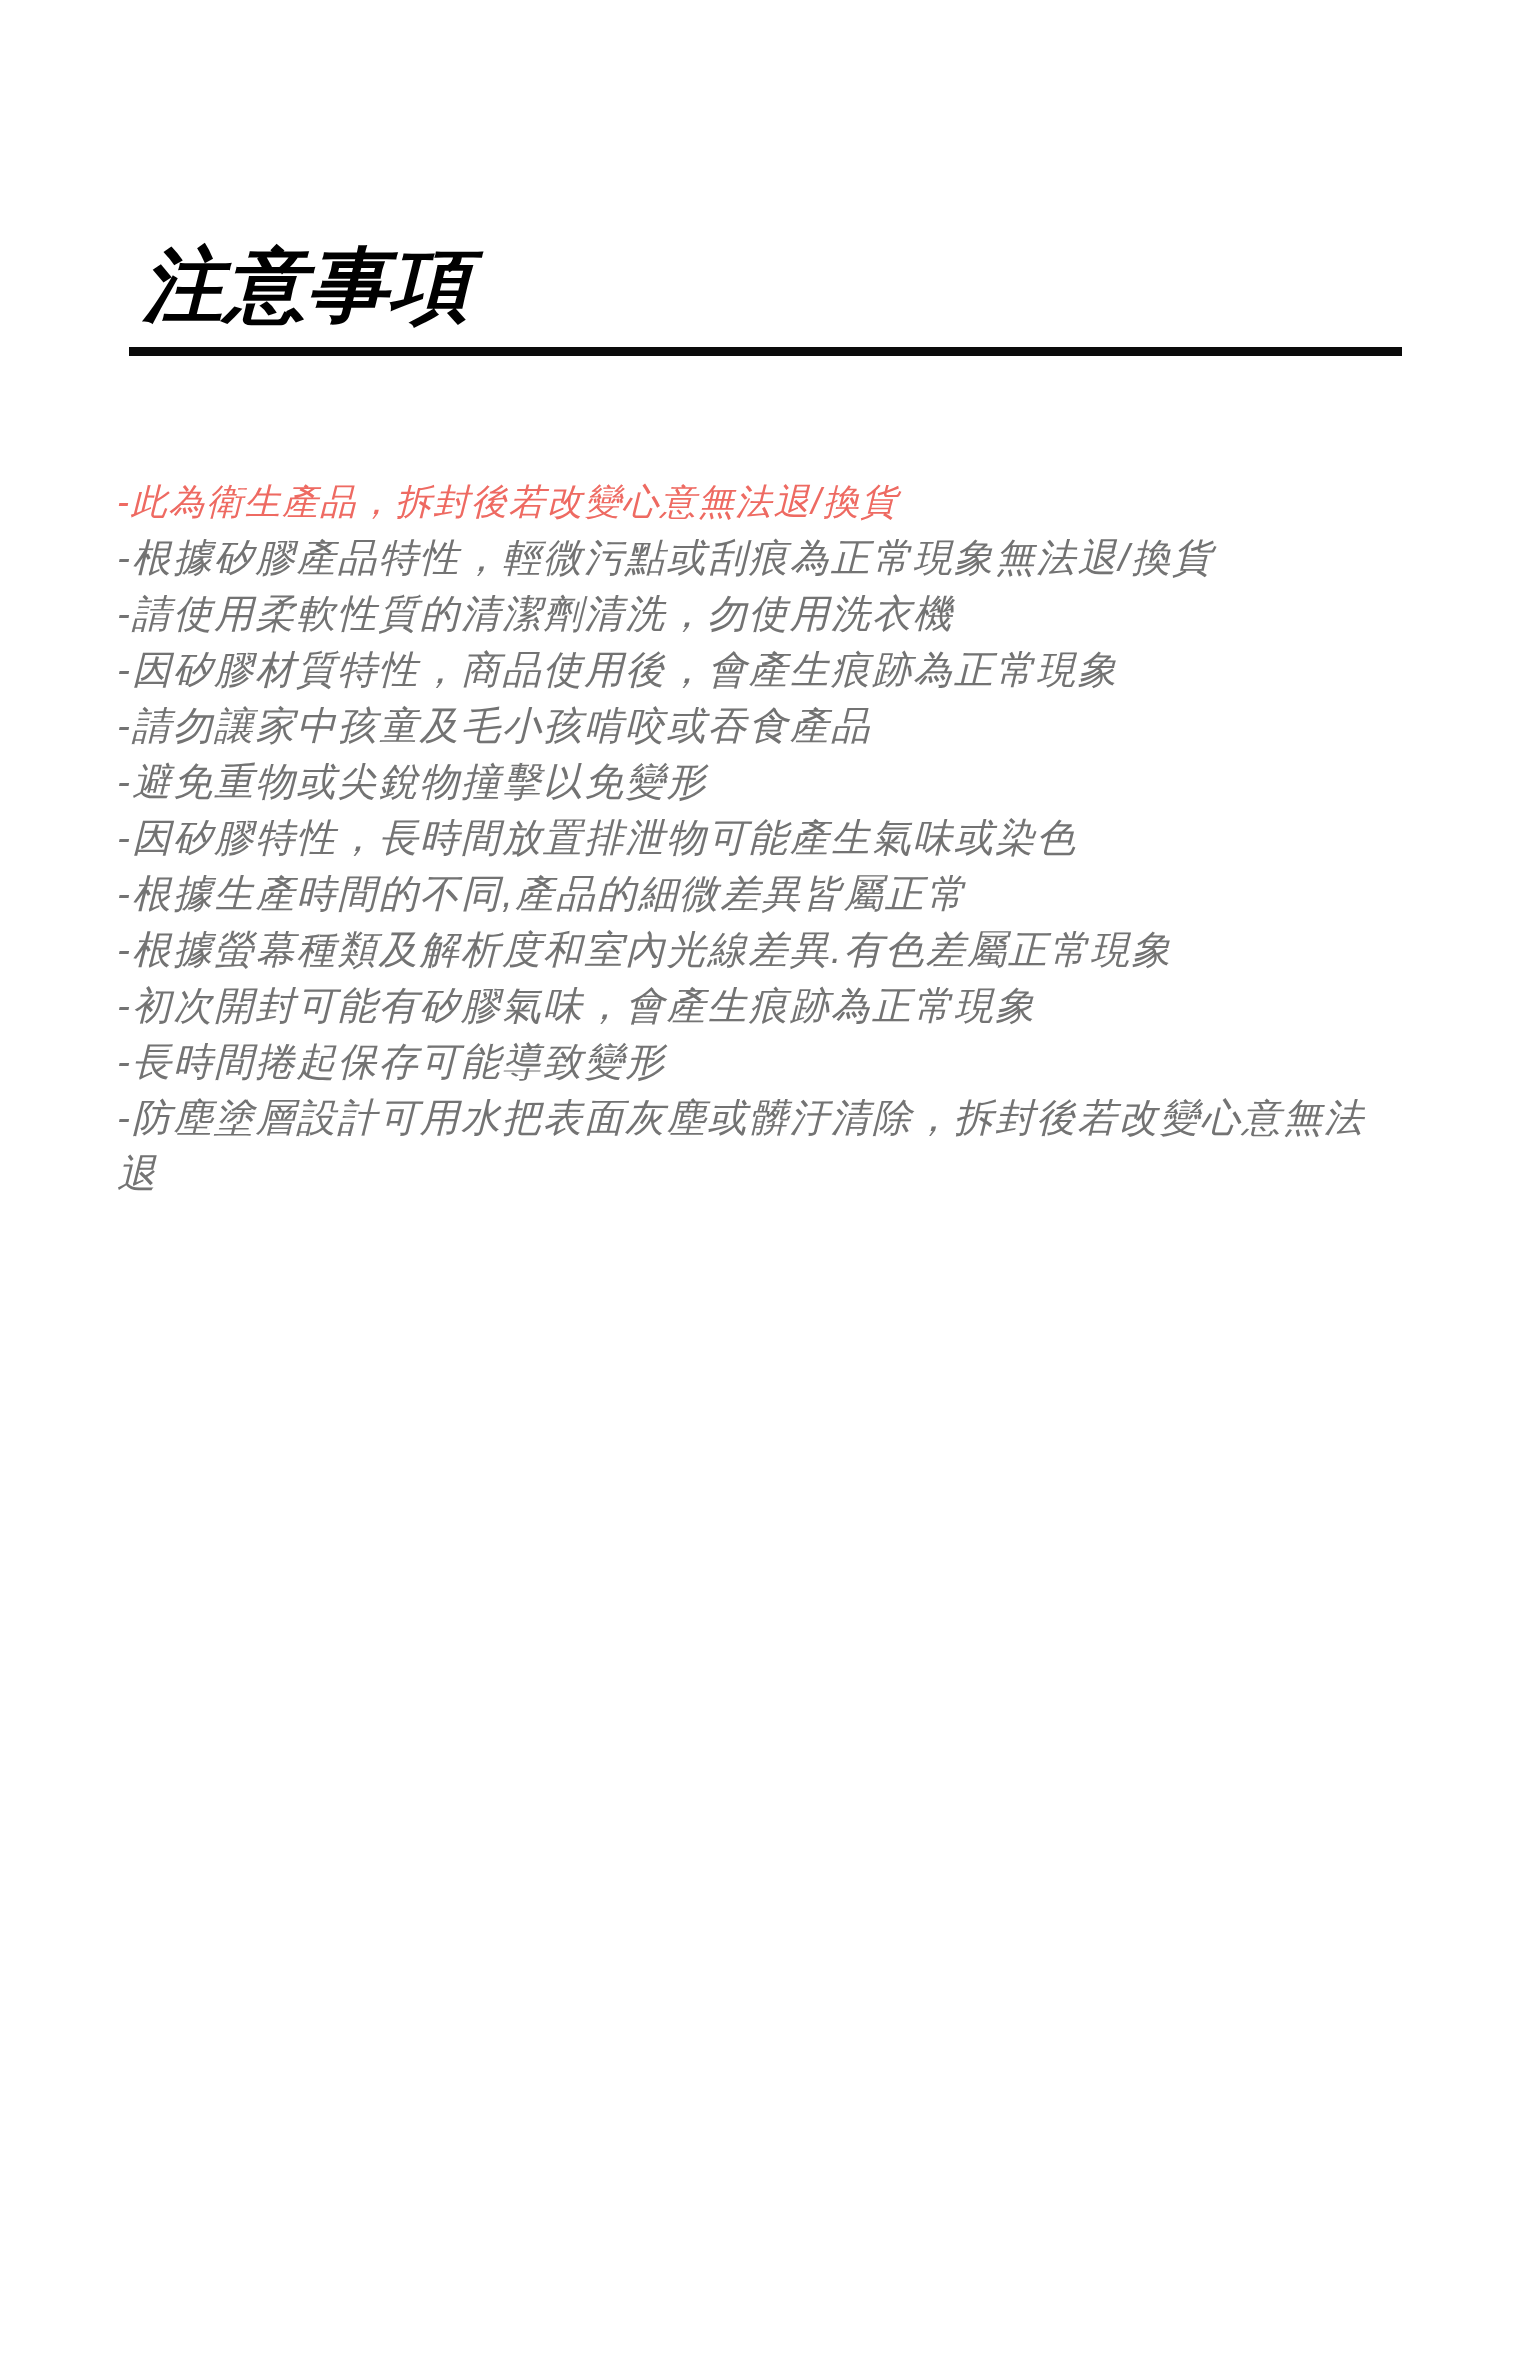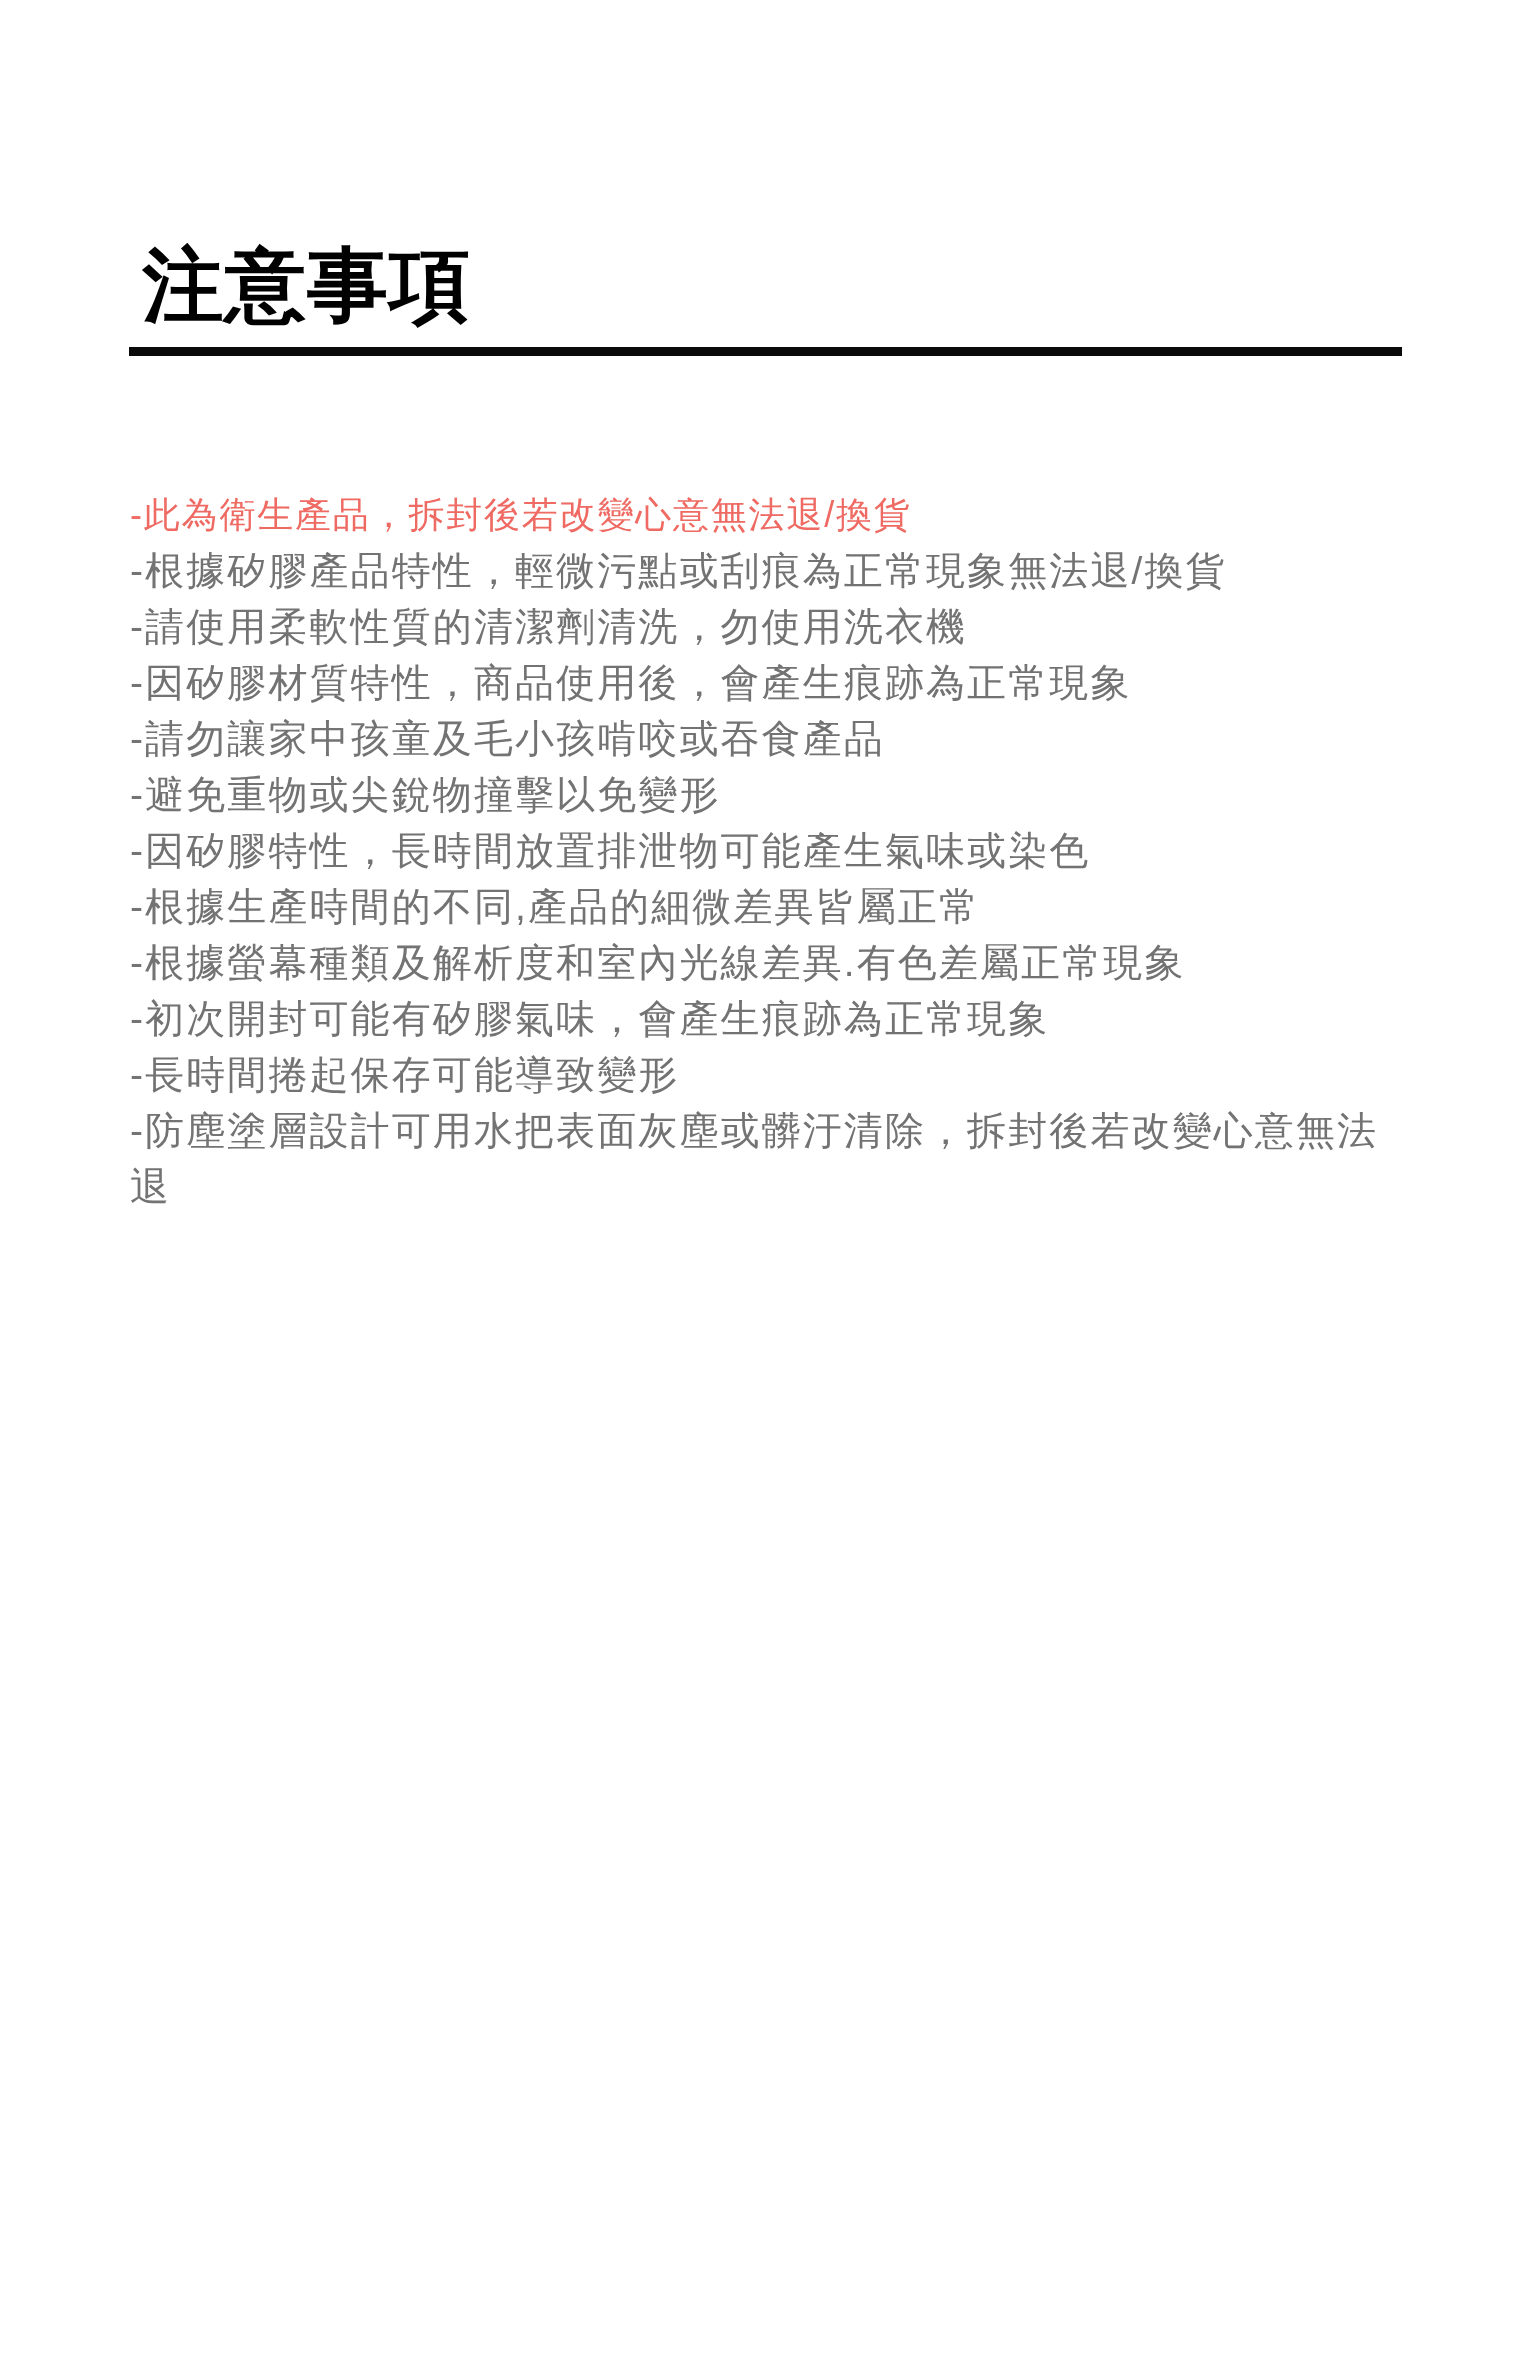--- a/index.html
+++ b/index.html
@@ -12,20 +12,21 @@
     font-family: "Liberation Sans", "DejaVu Sans", sans-serif;
   }
 
   .page {
     position: relative;
     width: 1534px;
     height: 1714px;
     background: #ffffff;
     overflow: hidden;
     box-sizing: border-box;
+    font-style: italic;
   }
 
   
   .title-wrap {
     position: absolute;
     left: 129px;
     top: 245px;
     width: 1282px;
   }
 
@@ -48,21 +49,21 @@
     background: #0a0a0a;
   }
 
   
   .notice-list {
     position: absolute;
     left: 117px;
     top: 474px;
     width: 1270px;
     list-style: none;
-    margin: 13px;
+    margin: 0;
     padding: 0;
   }
 
   .notice-item {
     font-size: 39px;
     line-height: 56px;
     font-weight: 400;
     color: #737373;
     letter-spacing: 2.1px;
     margin: 0;

